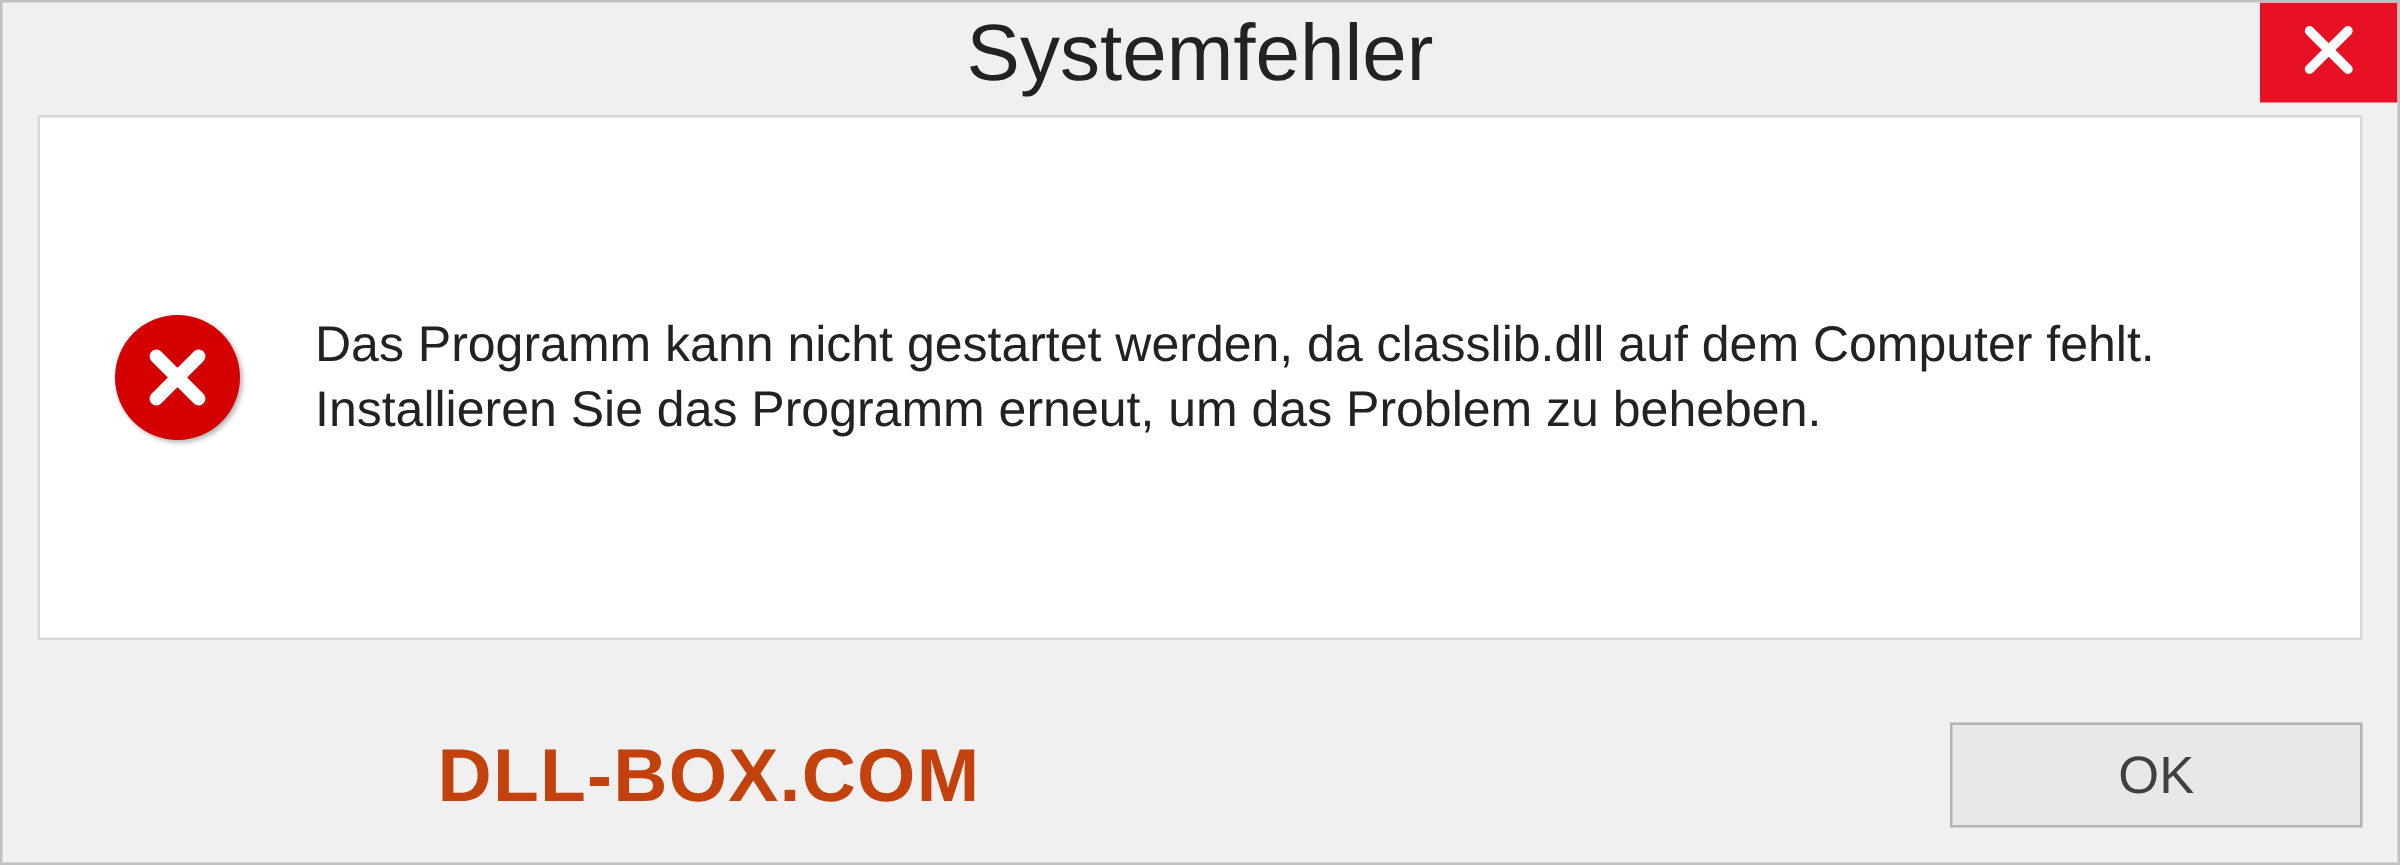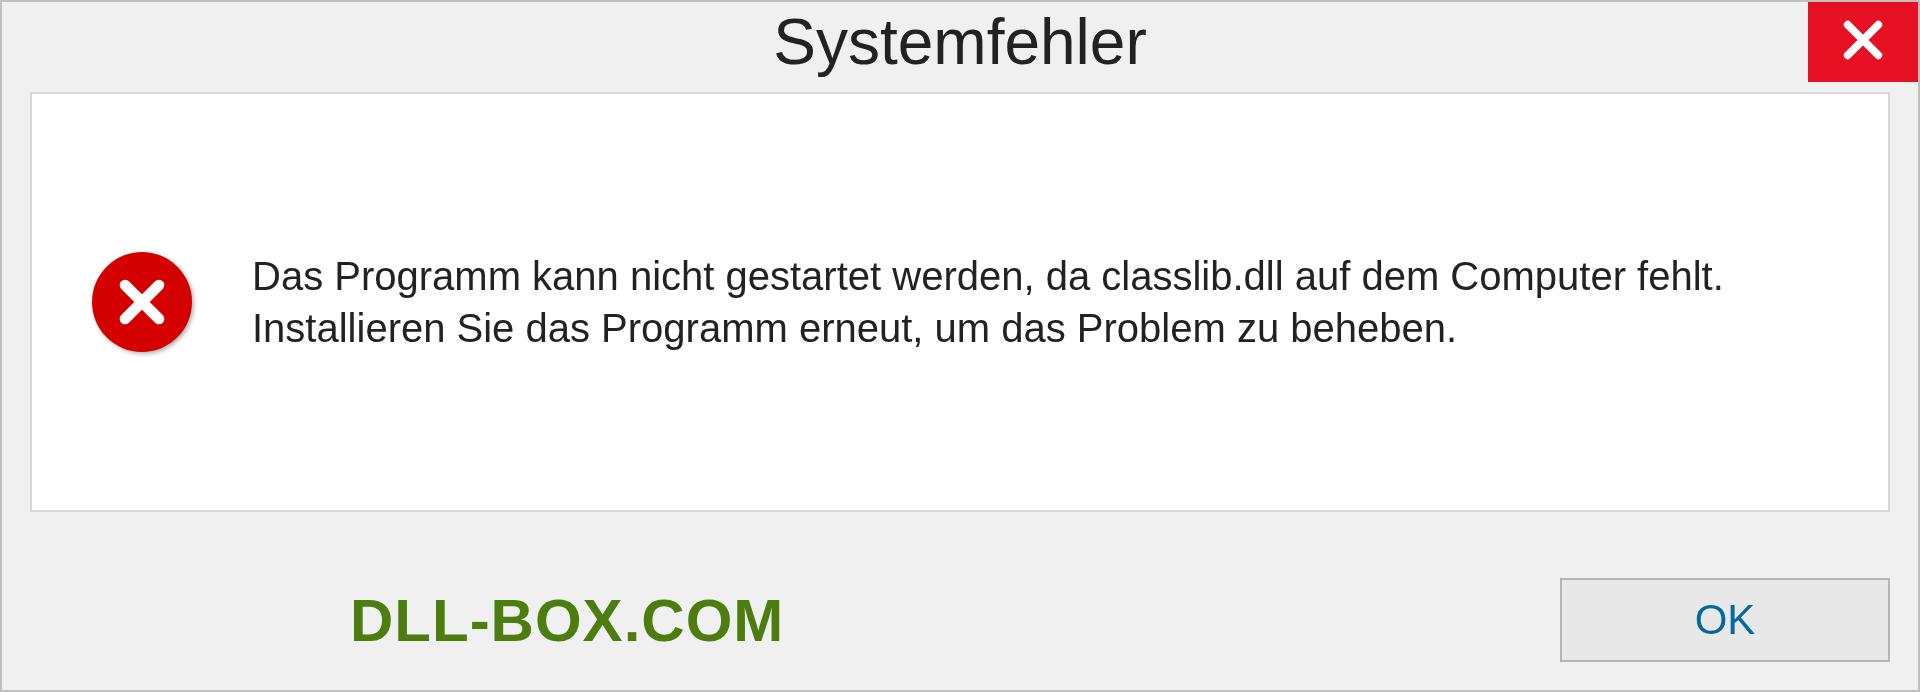--- a/index.html
+++ b/index.html
@@ -74,32 +74,32 @@
       left: 0;
       right: 0;
       display: flex;
       align-items: center;
       justify-content: space-between;
       padding: 0 28px;
     }
     .watermark {
       font-size: 60px;
       font-weight: 900;
-      color: #4d7c0f;
+      color: #c2410c;
       letter-spacing: 1px;
       margin-left: 320px;
       font-family: Arial Black, Arial, sans-serif;
     }
     .ok-btn {
       width: 330px;
       height: 84px;
       background: #e8e8e8;
       border: 2px solid #b4b4b4;
       font-size: 42px;
-      color: #0369a1;
+      color: #404040;
       display: flex;
       align-items: center;
       justify-content: center;
       cursor: pointer;
     }
   </style>
 </head>
 <body>
 
 <div class="titlebar">

